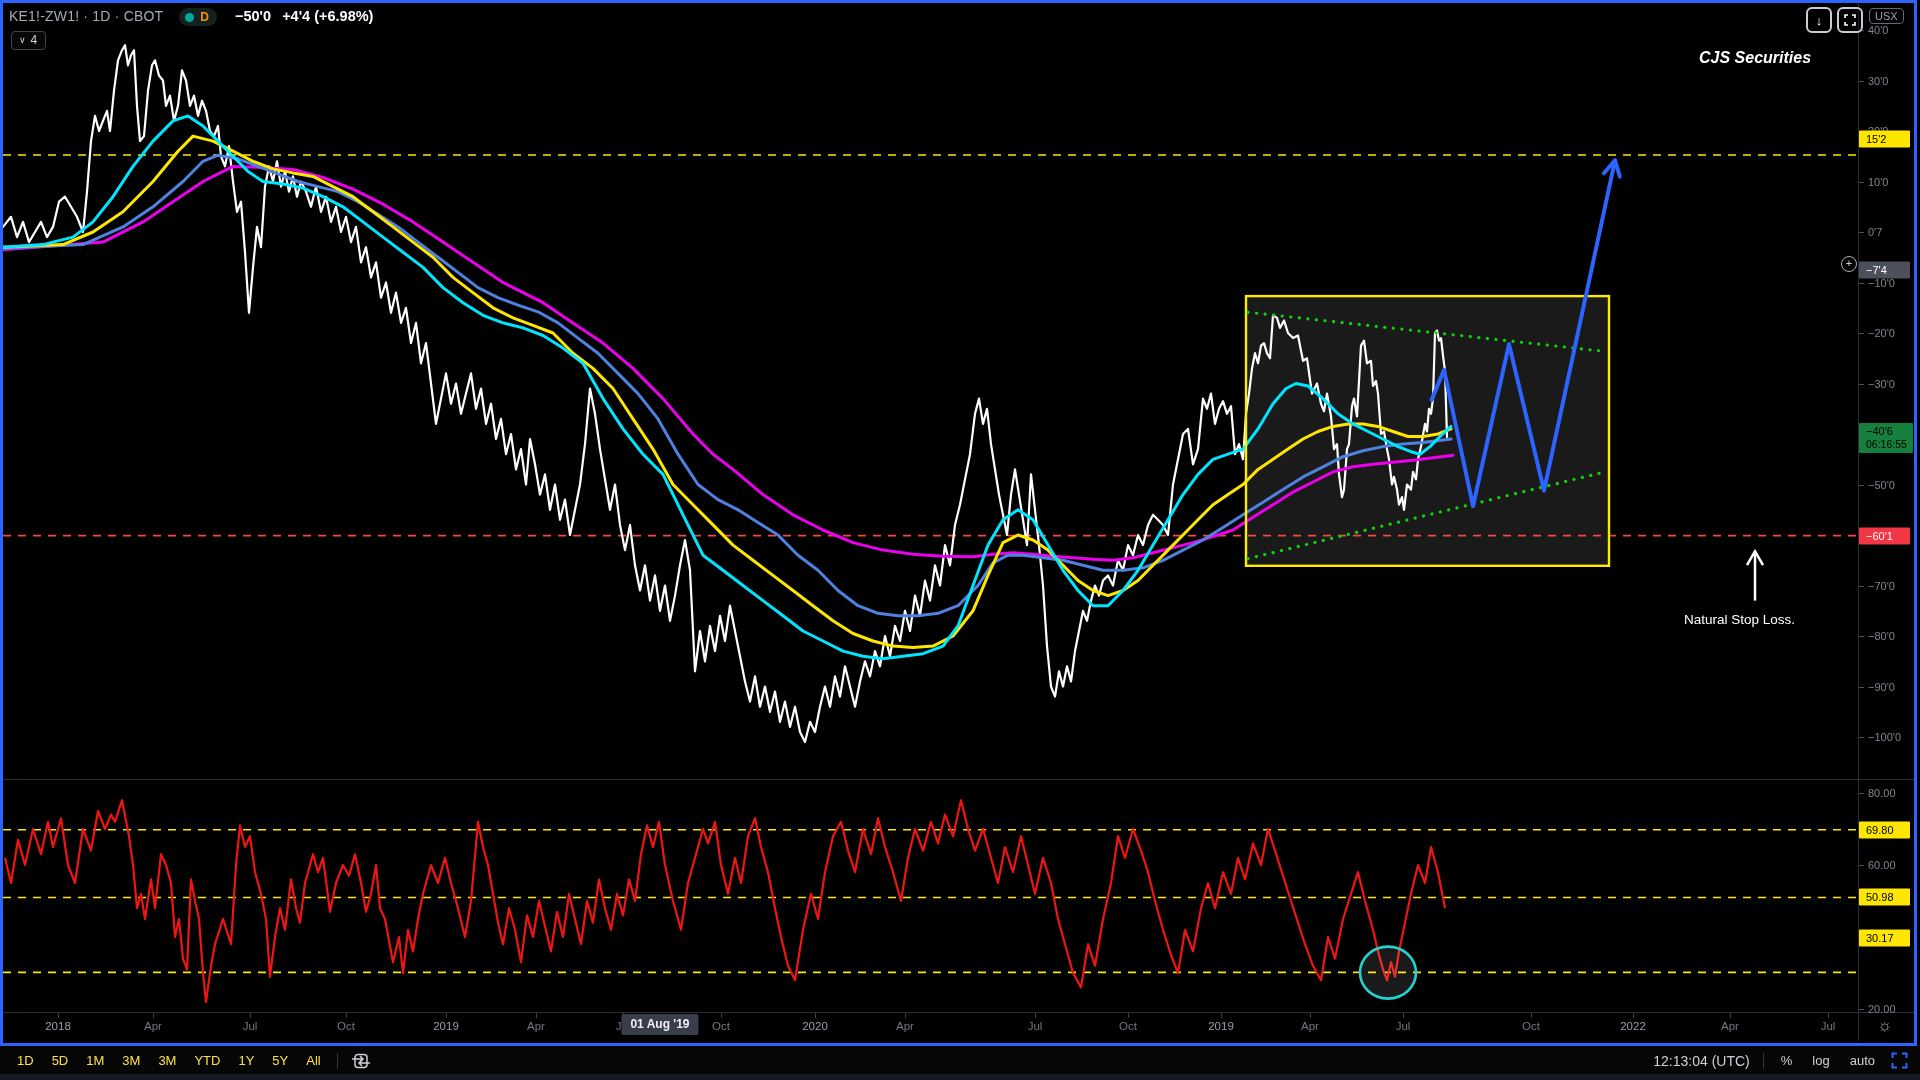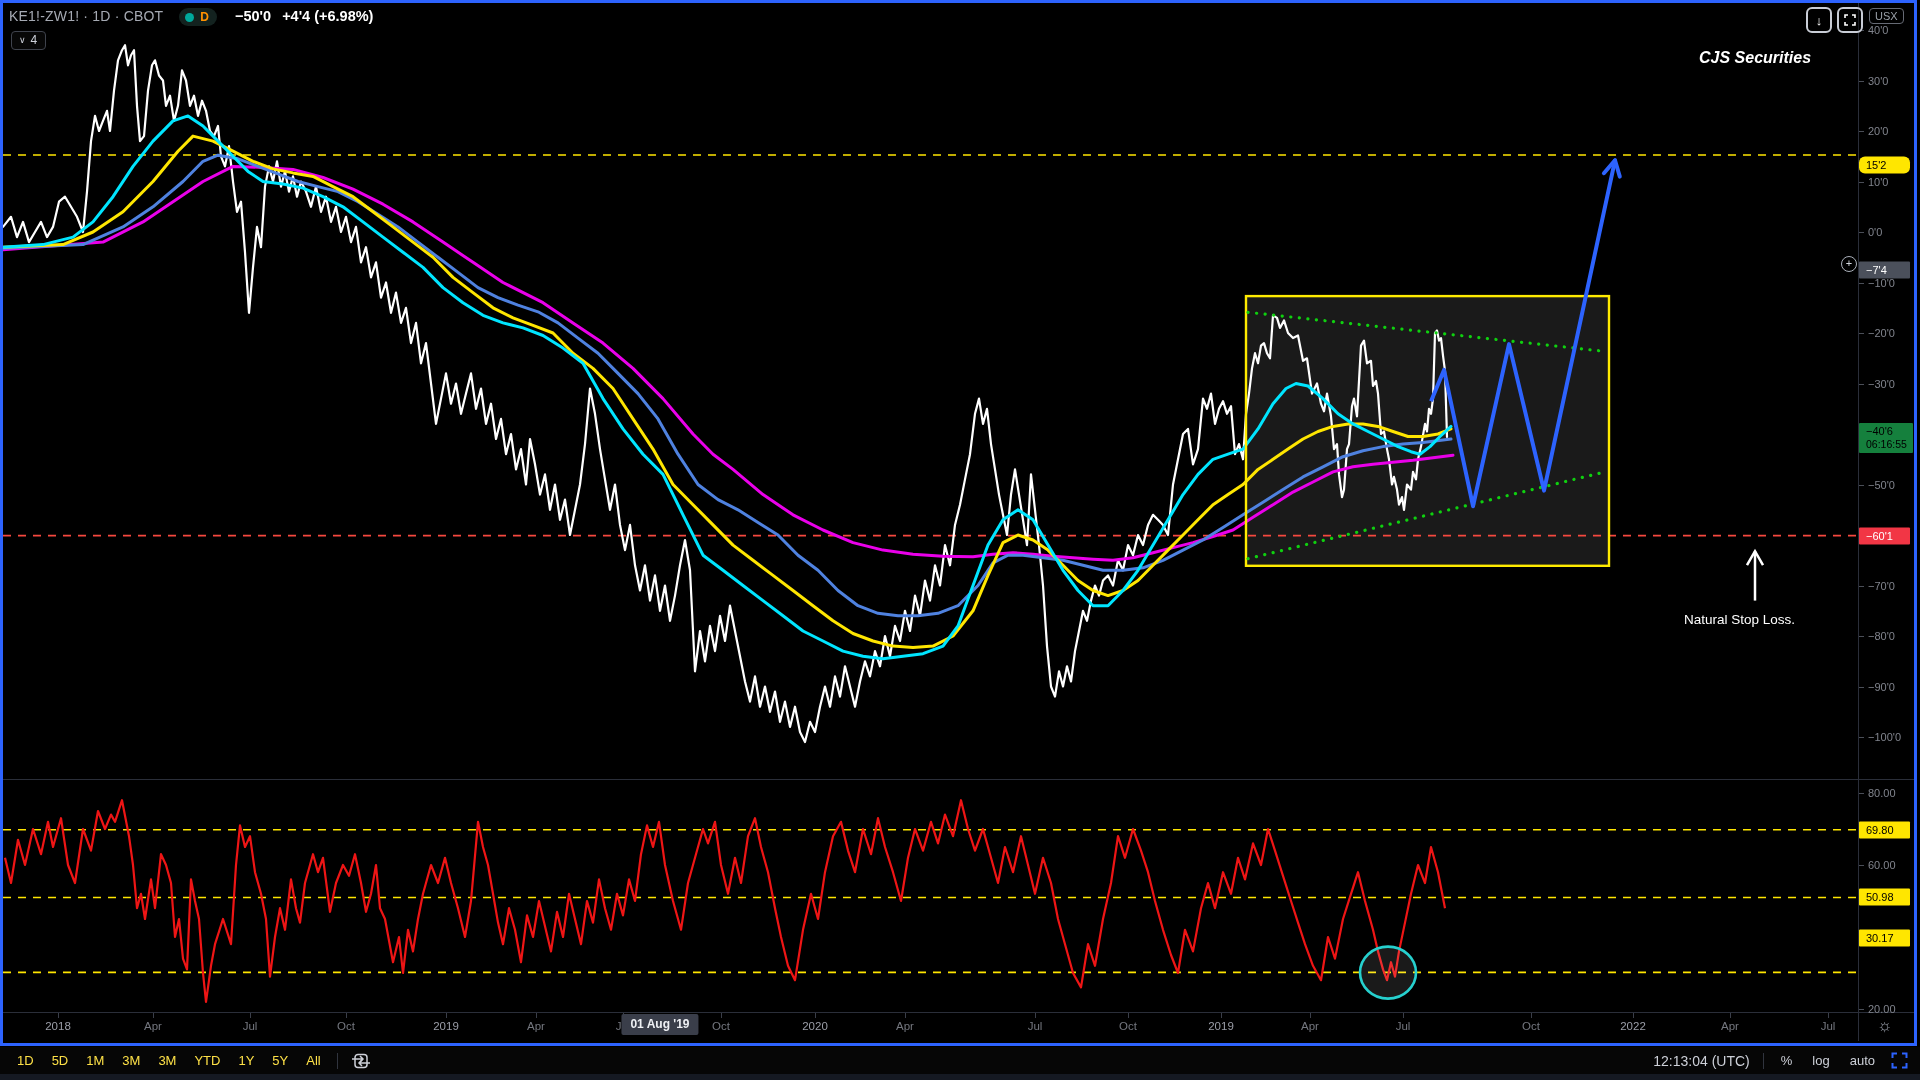--- a/index.html
+++ b/index.html
@@ -137,21 +137,21 @@
   <div id="price-axis">
       <div class="pdash" style="top: 27px;"></div>
       <div class="ptick" style="top: 27px;">40'0</div>
       <div class="pdash" style="top: 78px;"></div>
       <div class="ptick" style="top: 78px;">30'0</div>
       <div class="pdash" style="top: 128px;"></div>
       <div class="ptick" style="top: 128px;">20'0</div>
       <div class="pdash" style="top: 179px;"></div>
       <div class="ptick" style="top: 179px;">10'0</div>
       <div class="pdash" style="top: 229px;"></div>
-      <div class="ptick" style="top: 229px;">0'0</div>
+      <div class="ptick" style="top: 229px;">0'7</div>
       <div class="pdash" style="top: 280px;"></div>
       <div class="ptick" style="top: 280px;">−10'0</div>
       <div class="pdash" style="top: 330px;"></div>
       <div class="ptick" style="top: 330px;">−20'0</div>
       <div class="pdash" style="top: 381px;"></div>
       <div class="ptick" style="top: 381px;">−30'0</div>
       <div class="pdash" style="top: 482px;"></div>
       <div class="ptick" style="top: 482px;">−50'0</div>
       <div class="pdash" style="top: 583px;"></div>
       <div class="ptick" style="top: 583px;">−70'0</div>
@@ -162,21 +162,21 @@
       <div class="pdash" style="top: 734px;"></div>
       <div class="ptick" style="top: 734px;">−100'0</div>
       <div class="pdash" style="top: 790px;"></div>
       <div class="ptick" style="top: 790px;">80.00</div>
       <div class="pdash" style="top: 862px;"></div>
       <div class="ptick" style="top: 862px;">60.00</div>
       <div class="pdash" style="top: 934px;"></div>
       <div class="ptick" style="top: 934px;">40.00</div>
       <div class="pdash" style="top: 1006px;"></div>
       <div class="ptick" style="top: 1006px;">20.00</div>
-      <div class="pbadge badge-yellow" style="top: 162px; border-radius: 6px;">15'2</div>
+      <div class="pbadge badge-yellow" style="top: 136px;">15'2</div>
       <div class="pbadge badge-gray" style="top: 267px;">−7'4</div>
       <div class="pbadge badge-white" style="top: 435px;">−40'6<div class="sub">06:16:55</div></div>
       <div class="pbadge badge-red" style="top: 533px;">−60'1</div>
       <div class="pbadge badge-yellow" style="top: 827px;">69.80</div>
       <div class="pbadge badge-yellow" style="top: 894px;">50.98</div>
       <div class="pbadge badge-yellow" style="top: 935px;">30.17</div>
     </div>
 
   <div id="time-axis">
     <div id="date-badge" style="left: 657px;">01 Aug '19</div>

